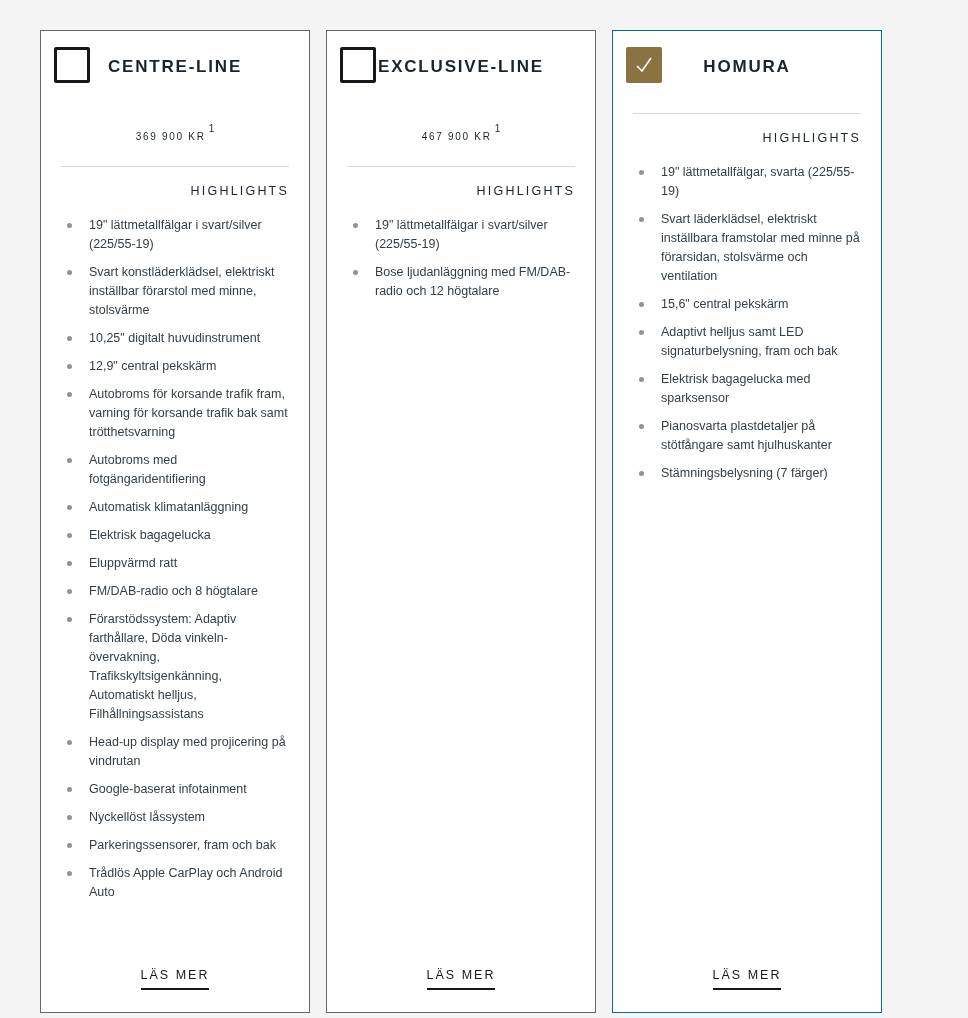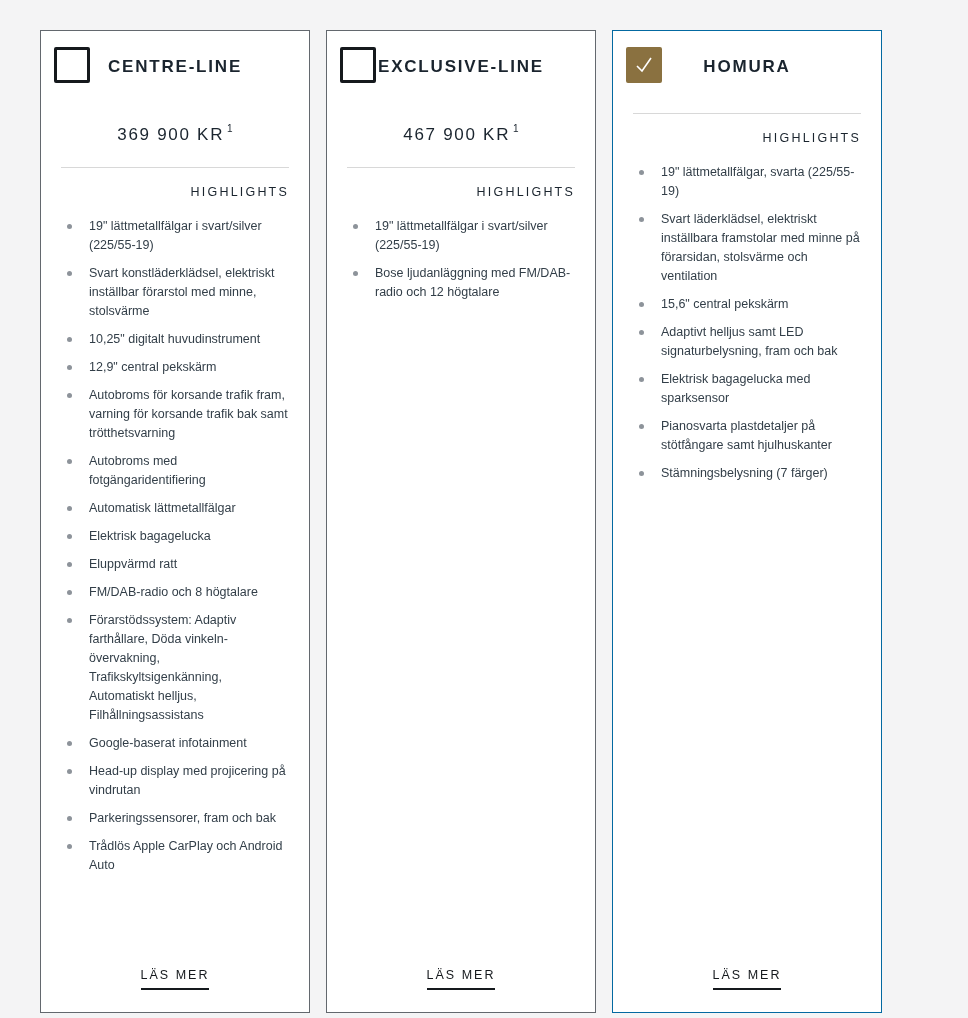--- a/index.html
+++ b/index.html
@@ -57,21 +57,21 @@
     color:#1a242e;
   }
   .price-row {
     margin-top:32px;
     text-align:center;
     color:#1a242e;
     flex:0 0 auto;
     white-space:nowrap;
   }
   .price {
-    font-size:17px; letter-spacing:1.7px; font-weight:400;
+    font-size:10px; letter-spacing:1.7px; font-weight:400;
   }
   .fn-sup {
     display:inline-block;
     font-size:10px;
     vertical-align:8px;
     margin-left:3px;
     letter-spacing:0;
   }
   .divider {
     margin-top:22px;
@@ -140,27 +140,28 @@
       </div>
       <hr class="divider">
       <h3 class="highlights">HIGHLIGHTS</h3>
       <ul class="features">
           <li><span class="dot"></span><span class="ftext">19" lättmetallfälgar i svart/silver (225/55-19)</span></li>
           <li><span class="dot"></span><span class="ftext">Svart konstläderklädsel, elektriskt inställbar förarstol med minne, stolsvärme</span></li>
           <li><span class="dot"></span><span class="ftext">10,25" digitalt huvudinstrument</span></li>
           <li><span class="dot"></span><span class="ftext">12,9" central pekskärm</span></li>
           <li><span class="dot"></span><span class="ftext">Autobroms för korsande trafik fram, varning för korsande trafik bak samt trötthetsvarning</span></li>
           <li><span class="dot"></span><span class="ftext">Autobroms med fotgängaridentifiering</span></li>
-          <li><span class="dot"></span><span class="ftext">Automatisk lättmetallfälgar</span></li>
+          <li><span class="dot"></span><span class="ftext">Automatisk klimatanläggning</span></li>
           <li><span class="dot"></span><span class="ftext">Elektrisk bagagelucka</span></li>
           <li><span class="dot"></span><span class="ftext">Eluppvärmd ratt</span></li>
           <li><span class="dot"></span><span class="ftext">FM/DAB-radio och 8 högtalare</span></li>
           <li><span class="dot"></span><span class="ftext">Förarstödssystem: Adaptiv farthållare, Döda vinkeln-övervakning, Trafikskyltsigenkänning, Automatiskt helljus, Filhållningsassistans</span></li>
+          <li><span class="dot"></span><span class="ftext">Head-up display med projicering på vindrutan</span></li>
           <li><span class="dot"></span><span class="ftext">Google-baserat infotainment</span></li>
-          <li><span class="dot"></span><span class="ftext">Head-up display med projicering på vindrutan</span></li>
+          <li><span class="dot"></span><span class="ftext">Nyckellöst låssystem</span></li>
           <li><span class="dot"></span><span class="ftext">Parkeringssensorer, fram och bak</span></li>
           <li><span class="dot"></span><span class="ftext">Trådlös Apple CarPlay och Android Auto</span></li>
         </ul>
       <div class="read-more-wrap">
         <a class="read-more">LÄS MER</a>
       </div>
     </section>
 
     <section class="card">
       <div class="card-head">

